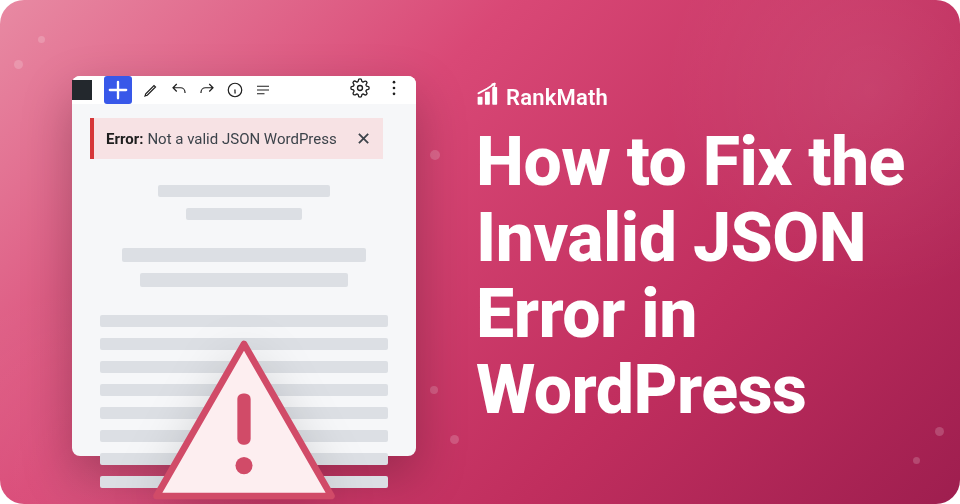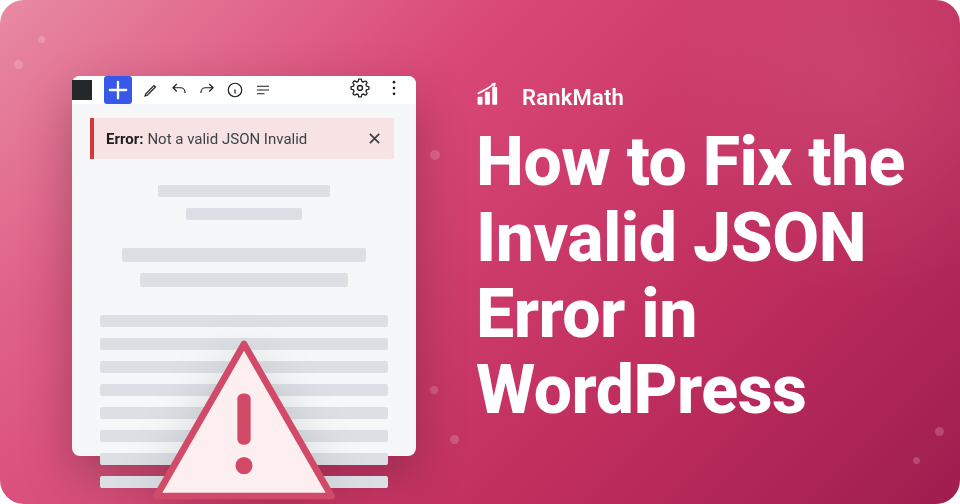--- a/index.html
+++ b/index.html
@@ -93,21 +93,21 @@
       border-radius: 3px;
       font-size: 20px;
       line-height: 1;
     }
     .tb-icon { width: 18px; height: 18px; display: flex; align-items: center; justify-content: center; color: #1e1e1e; }
     .tb-icon svg { width: 18px; height: 18px; stroke: currentColor; fill: none; stroke-width: 1.6; }
     .right-icons { display: flex; align-items: center; gap: 14px; color: #1e1e1e; }
     .right-icons .gear svg, .right-icons .dots svg { width: 20px; height: 20px; }
 
     .error-banner {
-      margin: 14px 22px 8px 18px;
+      margin: 14px 33px 8px 18px;
       background: #f7e2e4;
       border-left: 4px solid #d63638;
       padding: 10px 12px;
       display: flex;
       align-items: center;
       font-size: 15px;
       color: #3c434a;
     }
     .error-banner .lbl { font-weight: 700; margin-right: 4px; color: #1e1e1e; }
     .error-banner .close { margin-left: auto; color: #3c434a; font-size: 18px; cursor: pointer; }
@@ -141,21 +141,21 @@
     
     .right-col {
       position: absolute;
       left: 476px;
       top: 82px;
       color: #fff;
     }
     .brand {
       display: flex;
       align-items: center;
-      gap: 20px;
+      gap: 4px;
       margin-bottom: 12px;
     }
     .brand .logo svg { width: 26px; height: 26px; }
     .brand .txt { font-size: 22px; font-weight: 600; letter-spacing: 0.2px; }
     .headline {
       font-size: 68px;
       font-weight: 800;
       line-height: 1.12;
       letter-spacing: -0.5px;
     }
@@ -224,21 +224,21 @@
             <circle cx="12" cy="5" r="1.6"></circle>
             <circle cx="12" cy="12" r="1.6"></circle>
             <circle cx="12" cy="19" r="1.6"></circle>
           </svg>
       </div>
     </div>
   </div>
 
   <div class="error-banner">
     <span class="lbl">Error:</span>
-    <span>Not a valid JSON Invalid</span>
+    <span>Not a valid JSON WordPress</span>
     <span class="close">✕</span>
   </div>
 
   <div class="skel">
     <div class="line w60"></div>
     <div class="line w40"></div>
     <div class="gap"></div>
     <div class="line w85"></div>
     <div class="line w72"></div>
     <div class="gap"></div>

